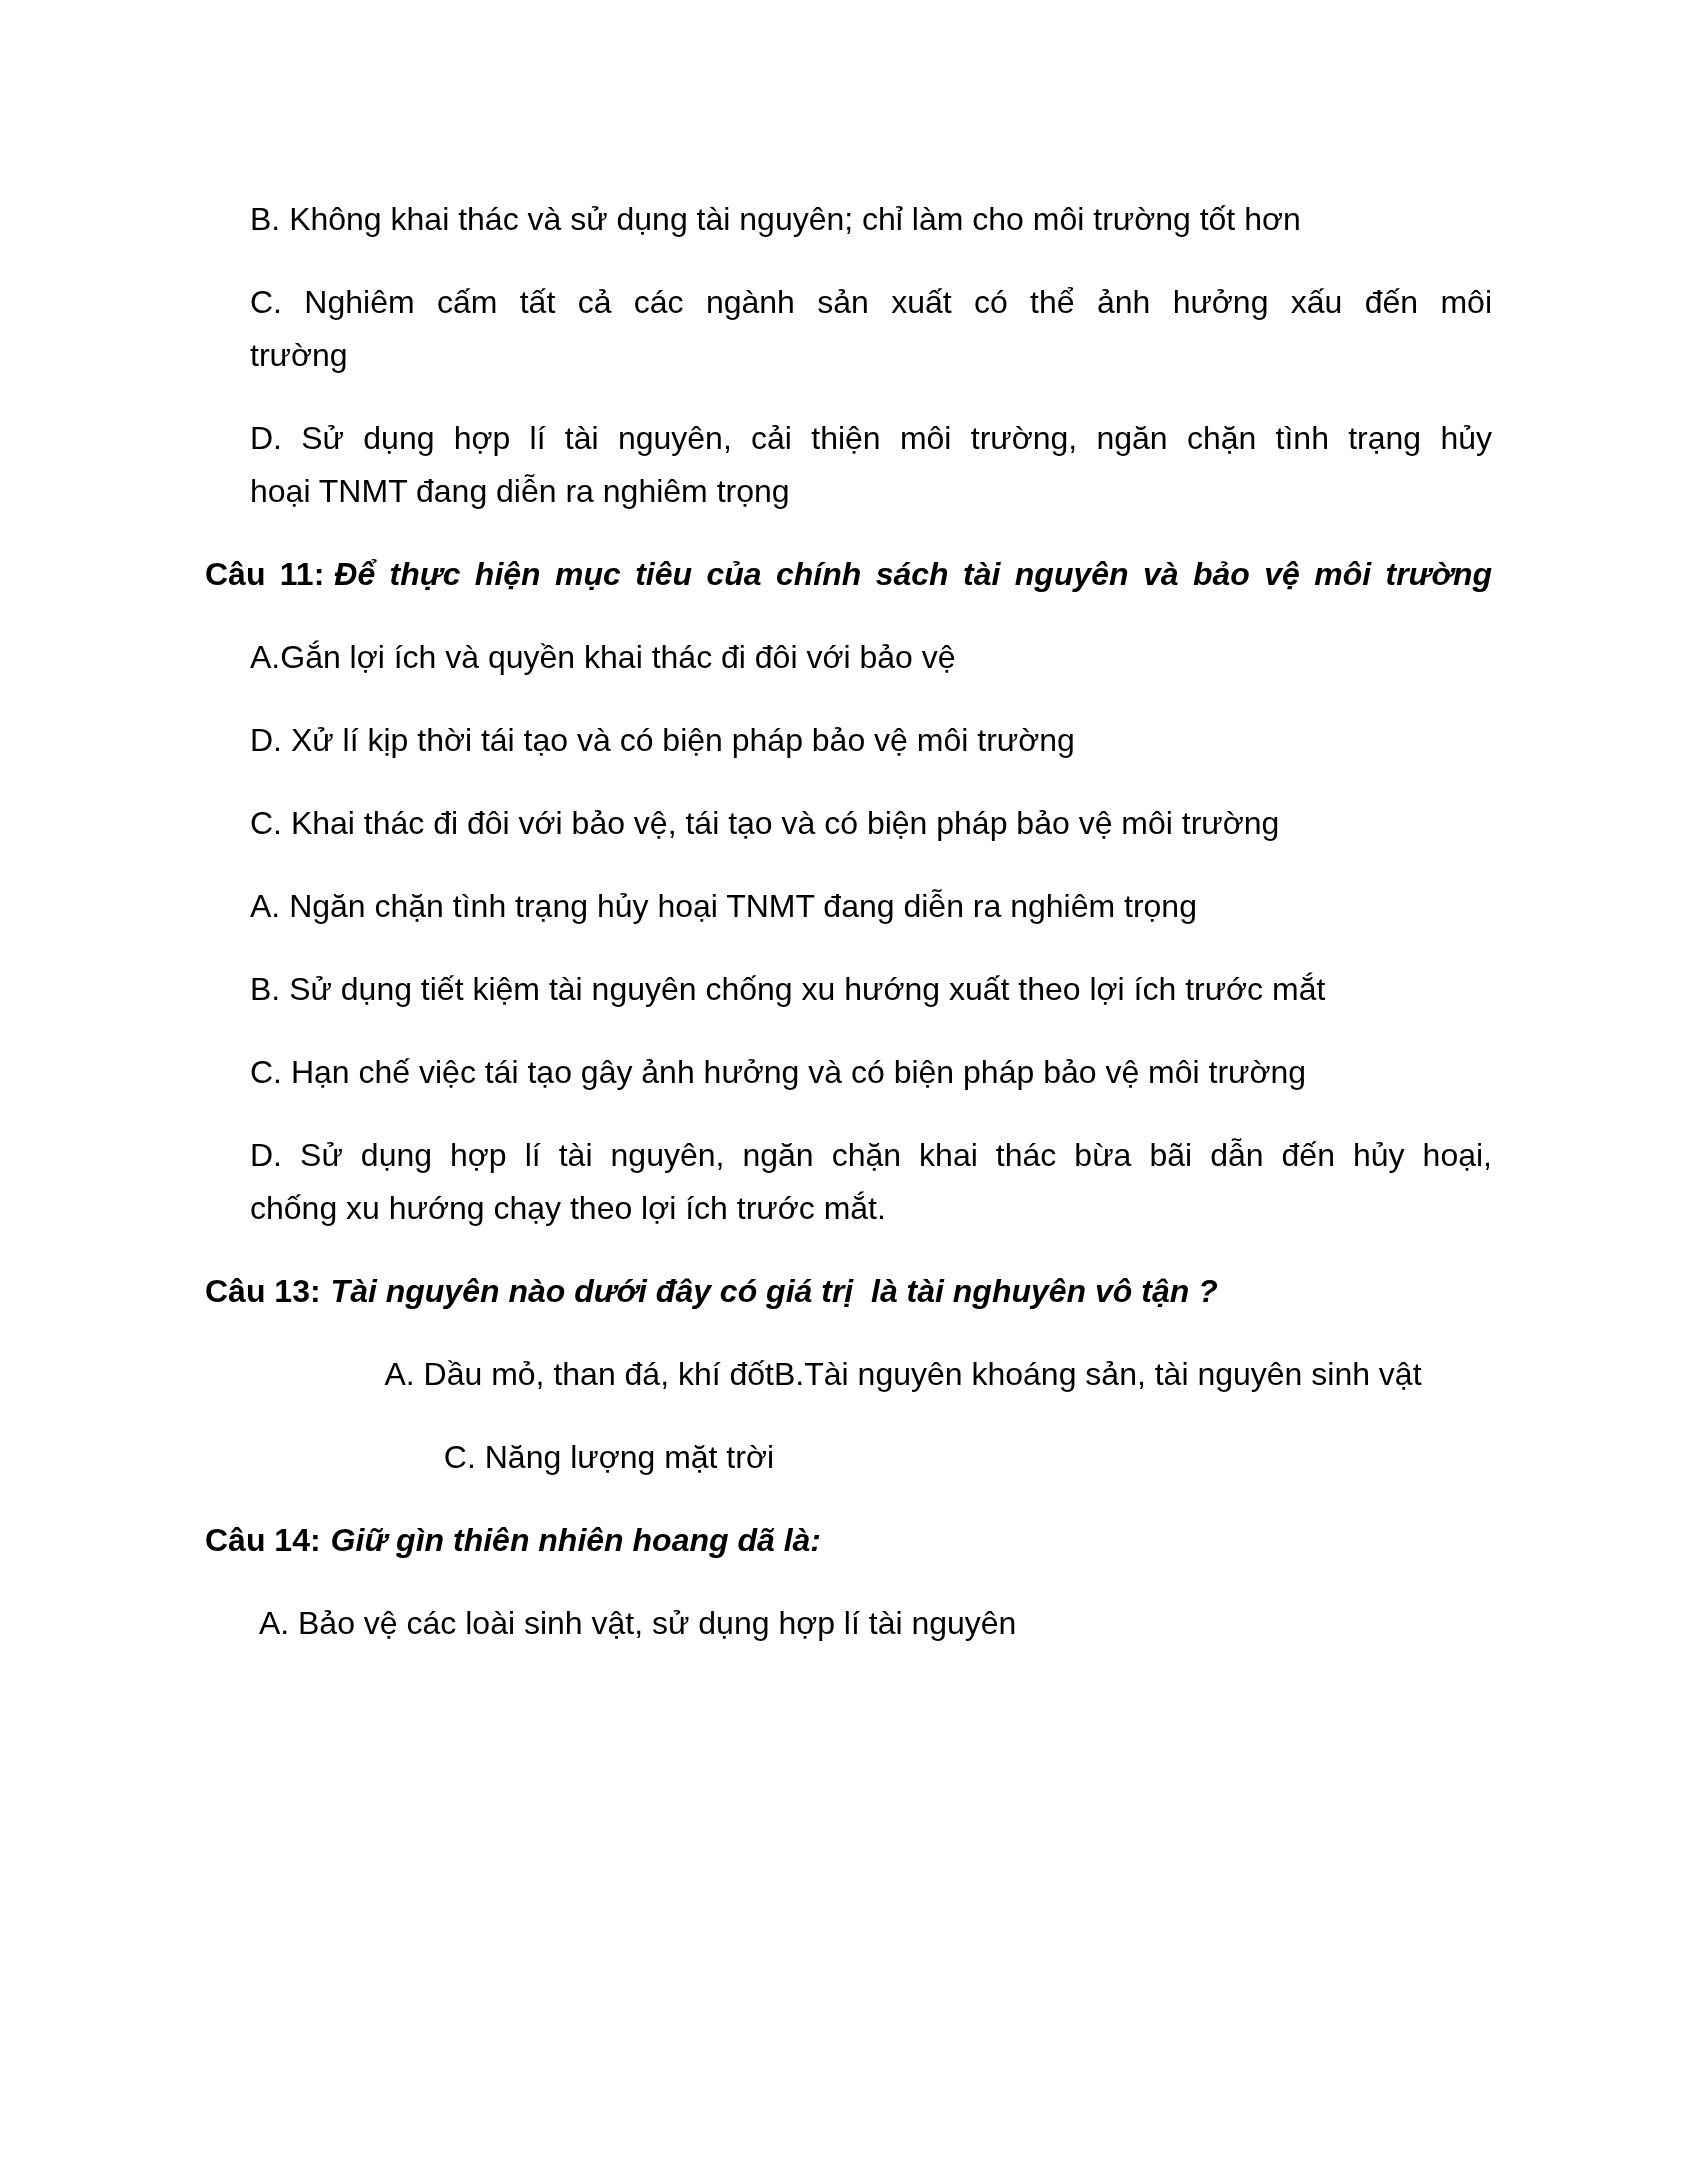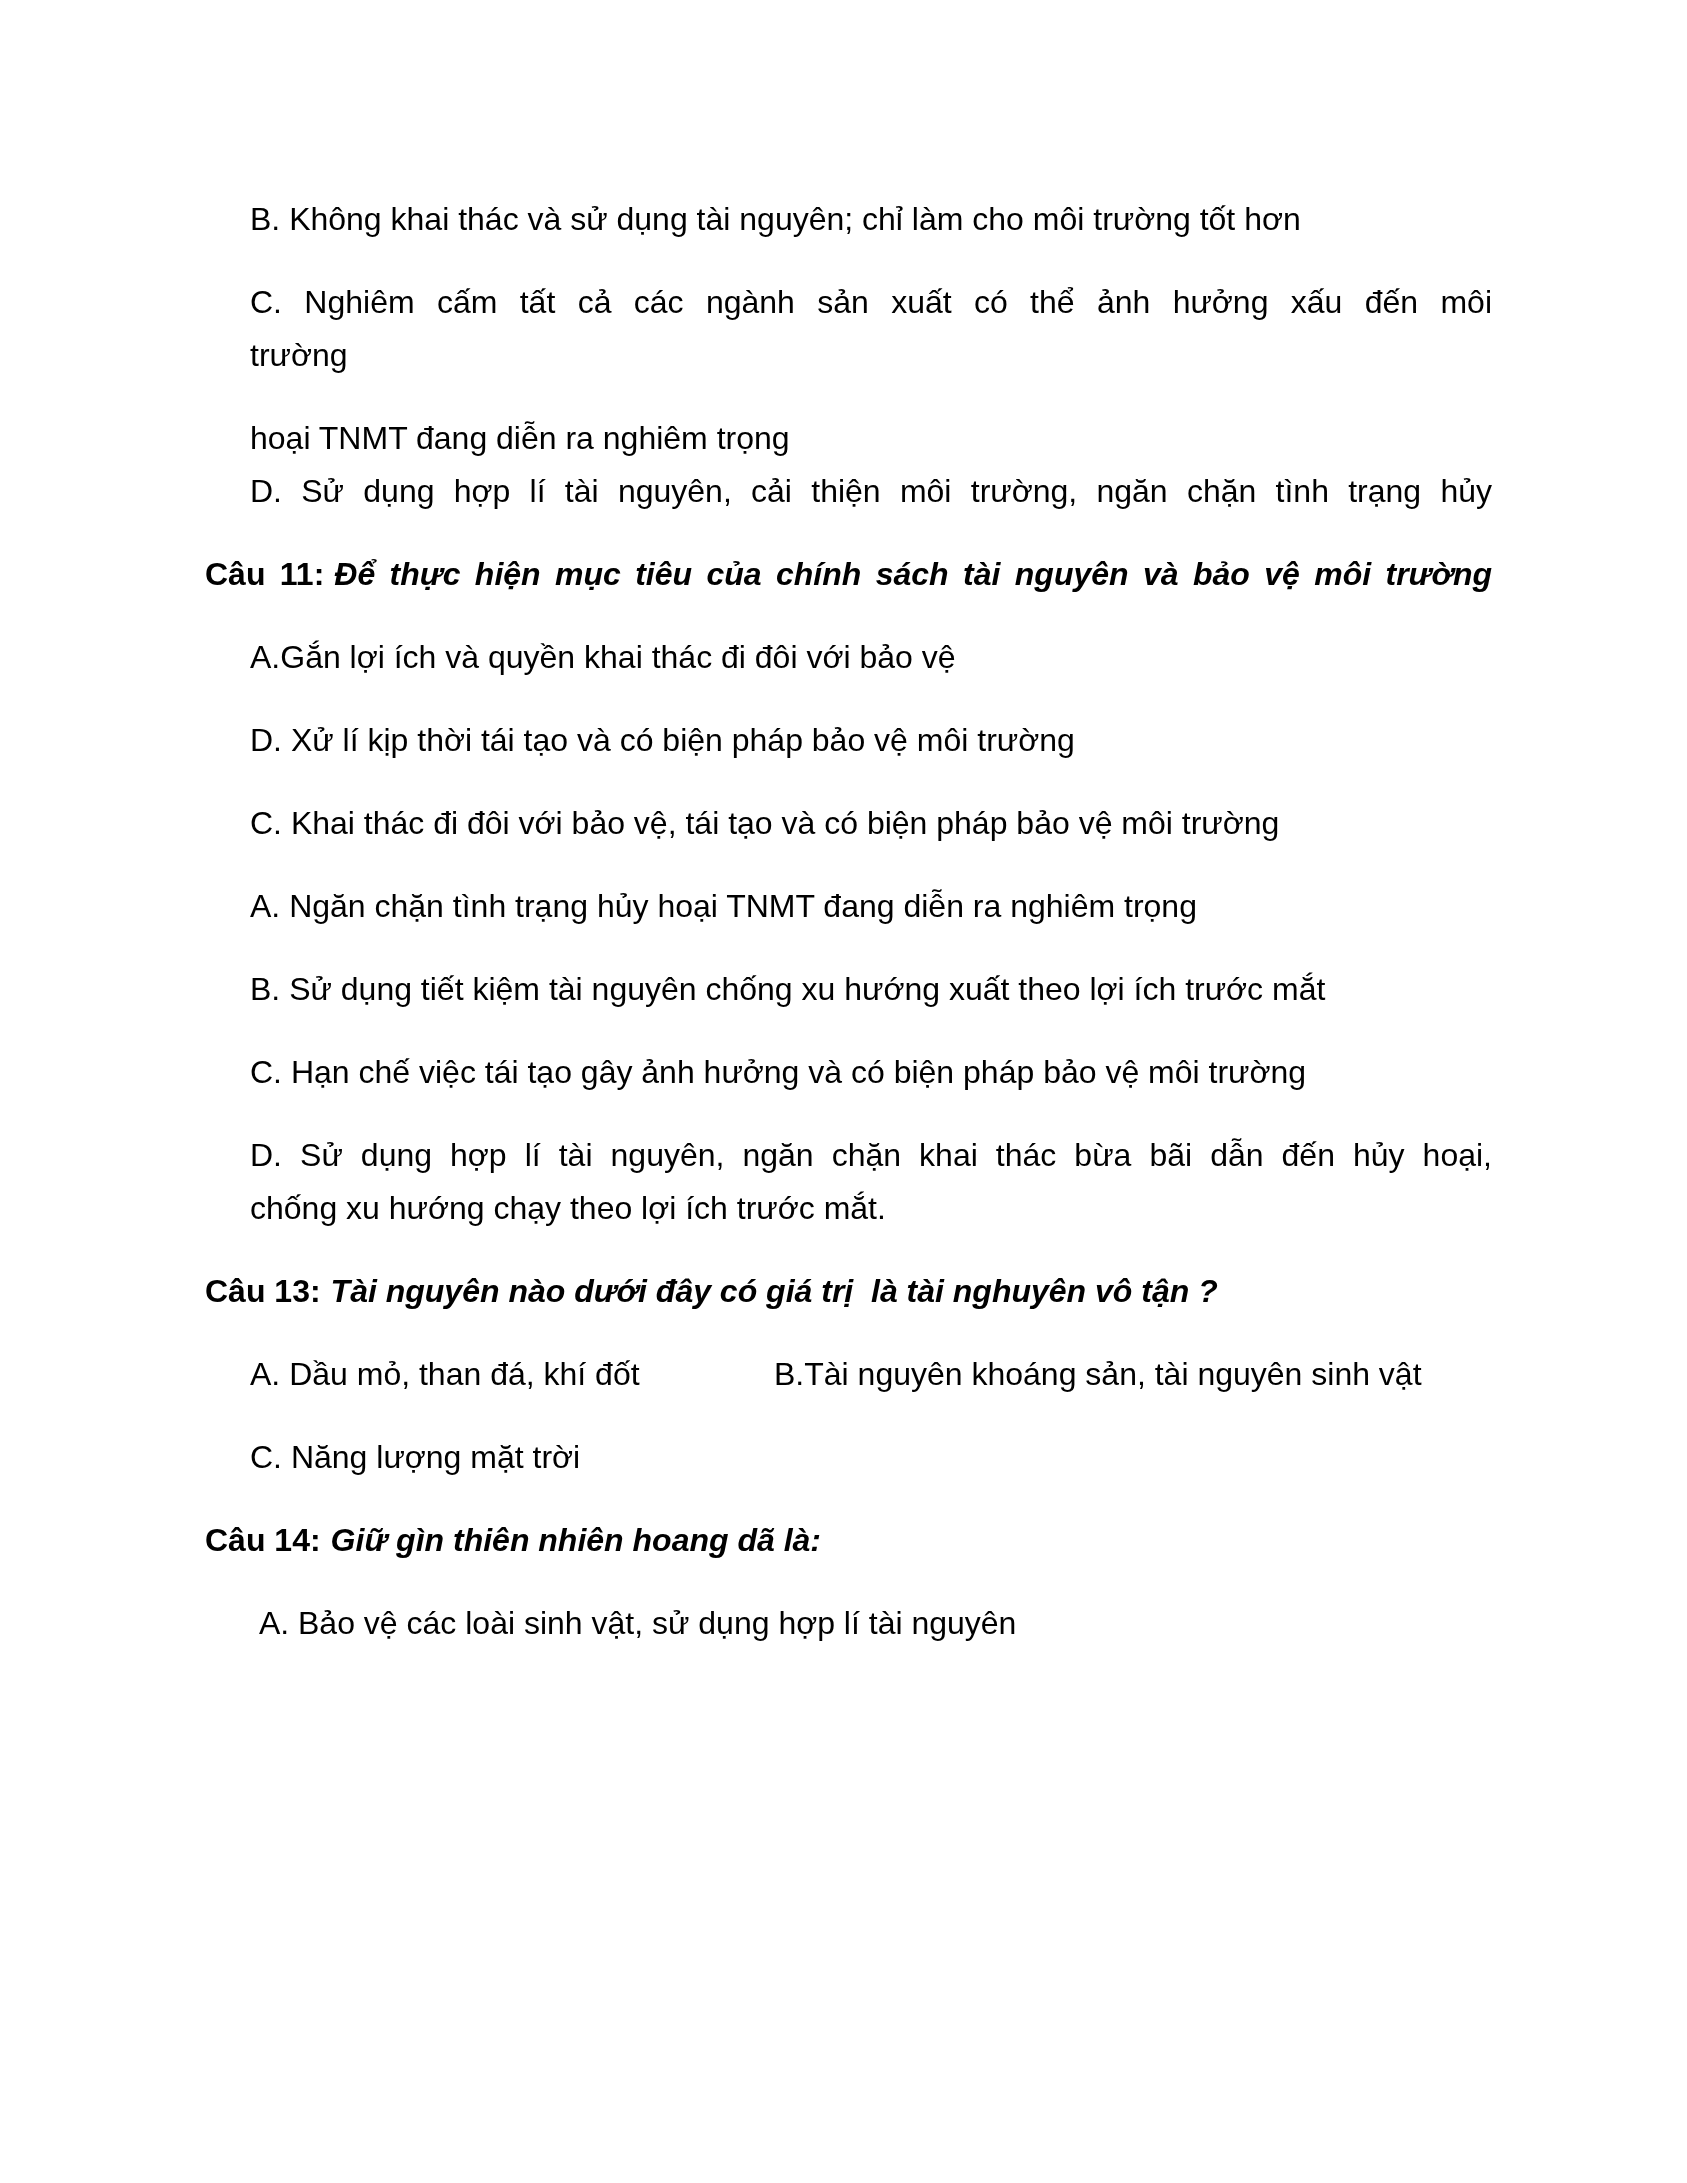--- a/index.html
+++ b/index.html
@@ -18,40 +18,40 @@
   }
   .para { margin: 0 0 30px 0; }
   .opt  { margin-left: 58px; }
   .line { white-space: normal; }
   .pre  { white-space: pre-wrap; }
   .fill { text-align: justify; text-align-last: justify; }
   .q    { font-weight: 700; margin-left: 13px; }
   .qlabel { font-style: normal; margin-right: 10px; }
   .qstem  { font-style: italic; }
   .two-col { display: flex; margin-left: 58px; }
-  .col-a { flex: 0 0 524px; width: 524px; }
+  .col-a { flex: 0 0 524px; width: 524px; text-align: right; }
   .col-b { flex: 1; }
 </style>
 </head>
 <body>
 
 <div class="page">
 
   <div class="para opt">
     <div class="line pre">B. Không khai thác và sử dụng tài nguyên; chỉ làm cho môi trường tốt hơn</div>
   </div>
 
   <div class="para opt">
     <div class="line fill">C. Nghiêm cấm tất cả các ngành sản xuất có thể ảnh hưởng xấu đến môi</div>
     <div class="line pre">trường</div>
   </div>
 
   <div class="para opt">
+    <div class="line fill">D. Sử dụng hợp lí tài nguyên, cải thiện môi trường, ngăn chặn tình trạng hủy</div>
     <div class="line pre">hoại TNMT đang diễn ra nghiêm trọng</div>
-    <div class="line fill">D. Sử dụng hợp lí tài nguyên, cải thiện môi trường, ngăn chặn tình trạng hủy</div>
   </div>
 
   <div class="para q">
     <div class="line fill"><span class="qlabel">Câu 11:</span><span class="qstem">Để thực hiện mục tiêu của chính sách tài nguyên và bảo vệ môi trường</span></div>
   </div>
 
   <div class="para opt">
     <div class="line pre">A.Gắn lợi ích và quyền khai thác đi đôi với bảo vệ</div>
   </div>
   <div class="para opt">

